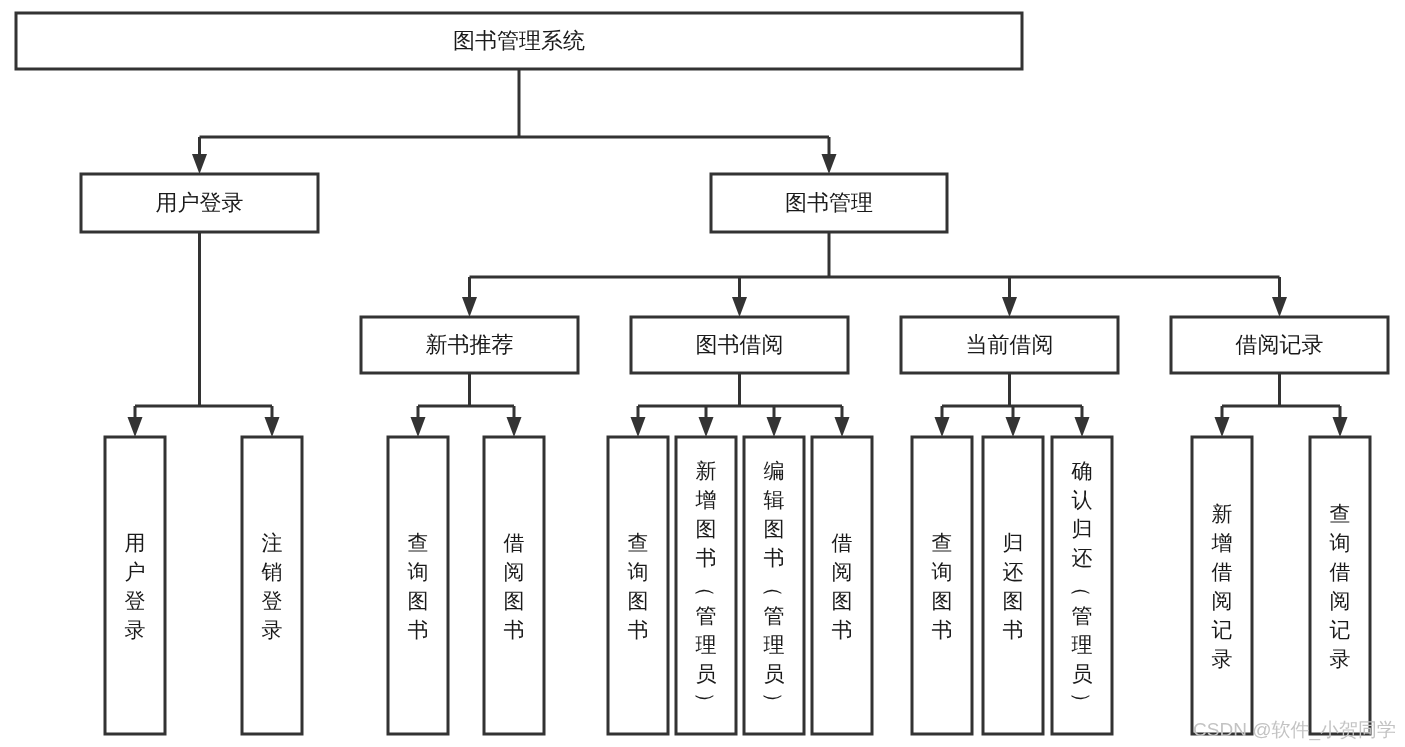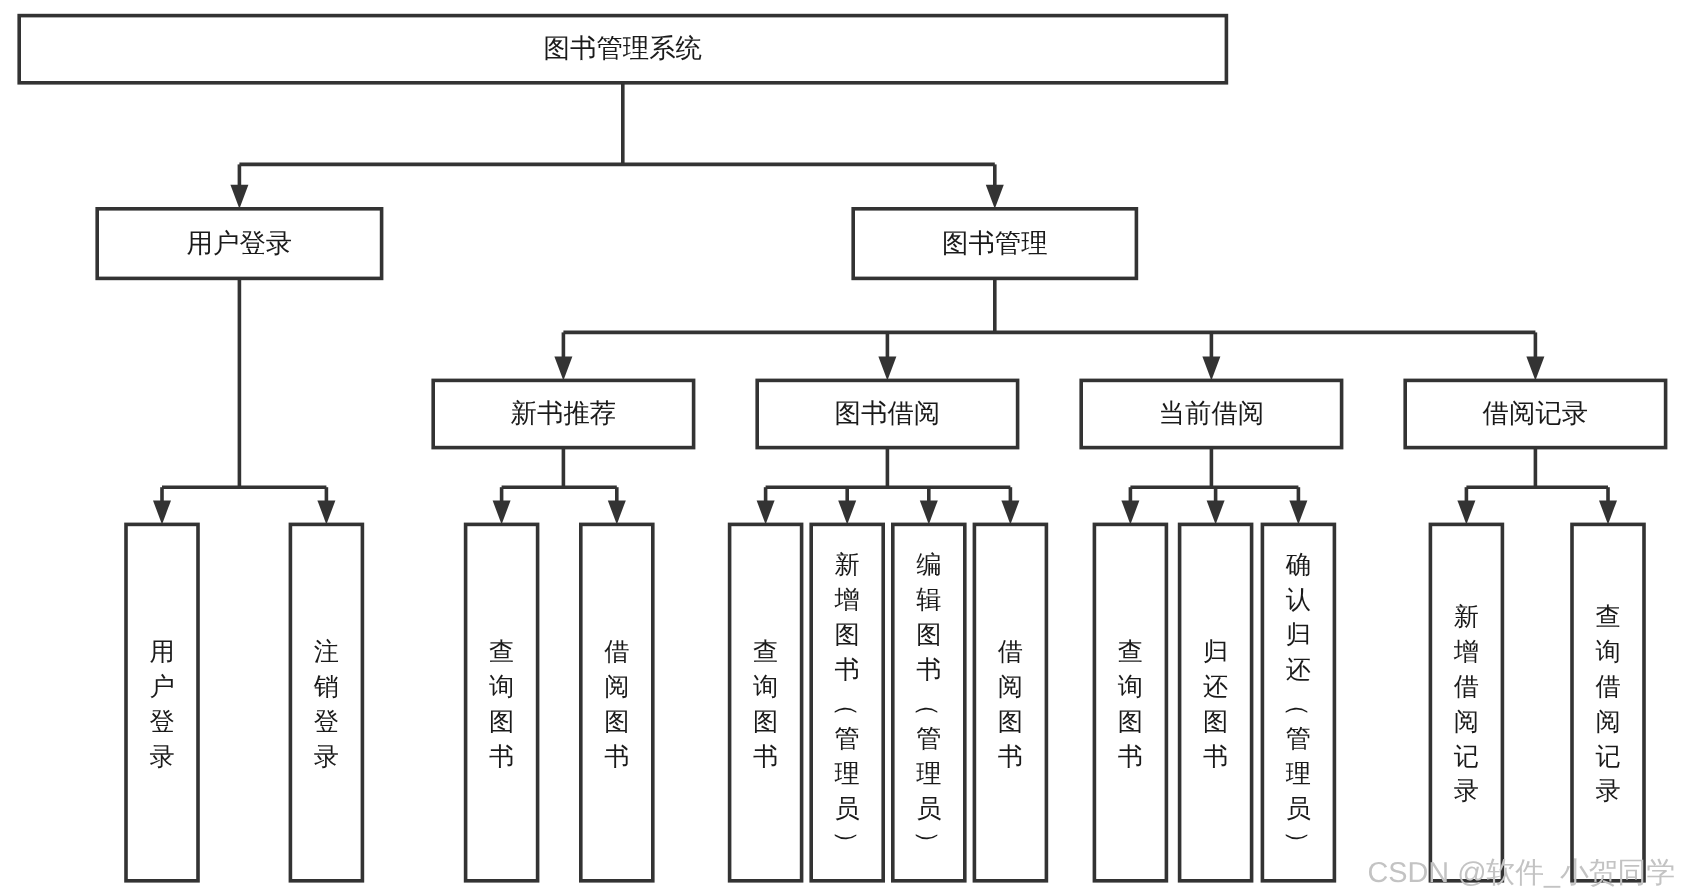--- a/index.html
+++ b/index.html
@@ -54,21 +54,21 @@
   .connector-arrow {
     fill: #333333;
     stroke: none;
   }
   .watermark {
     position: absolute;
     right: 9px;
     bottom: 4px;
     color: #c3c3c3;
     font-family: "Liberation Sans", "DejaVu Sans", sans-serif;
-    font-size: 24px;
+    font-size: 19px;
     white-space: nowrap;
     user-select: none;
   }
 </style>
 </head>
 <body>
 
 <div id="diagram-root">
   <svg class="diagram-canvas" id="diagram-canvas" viewBox="0 0 1405 747" xmlns="http://www.w3.org/2000/svg">
     <g id="edges-layer">

